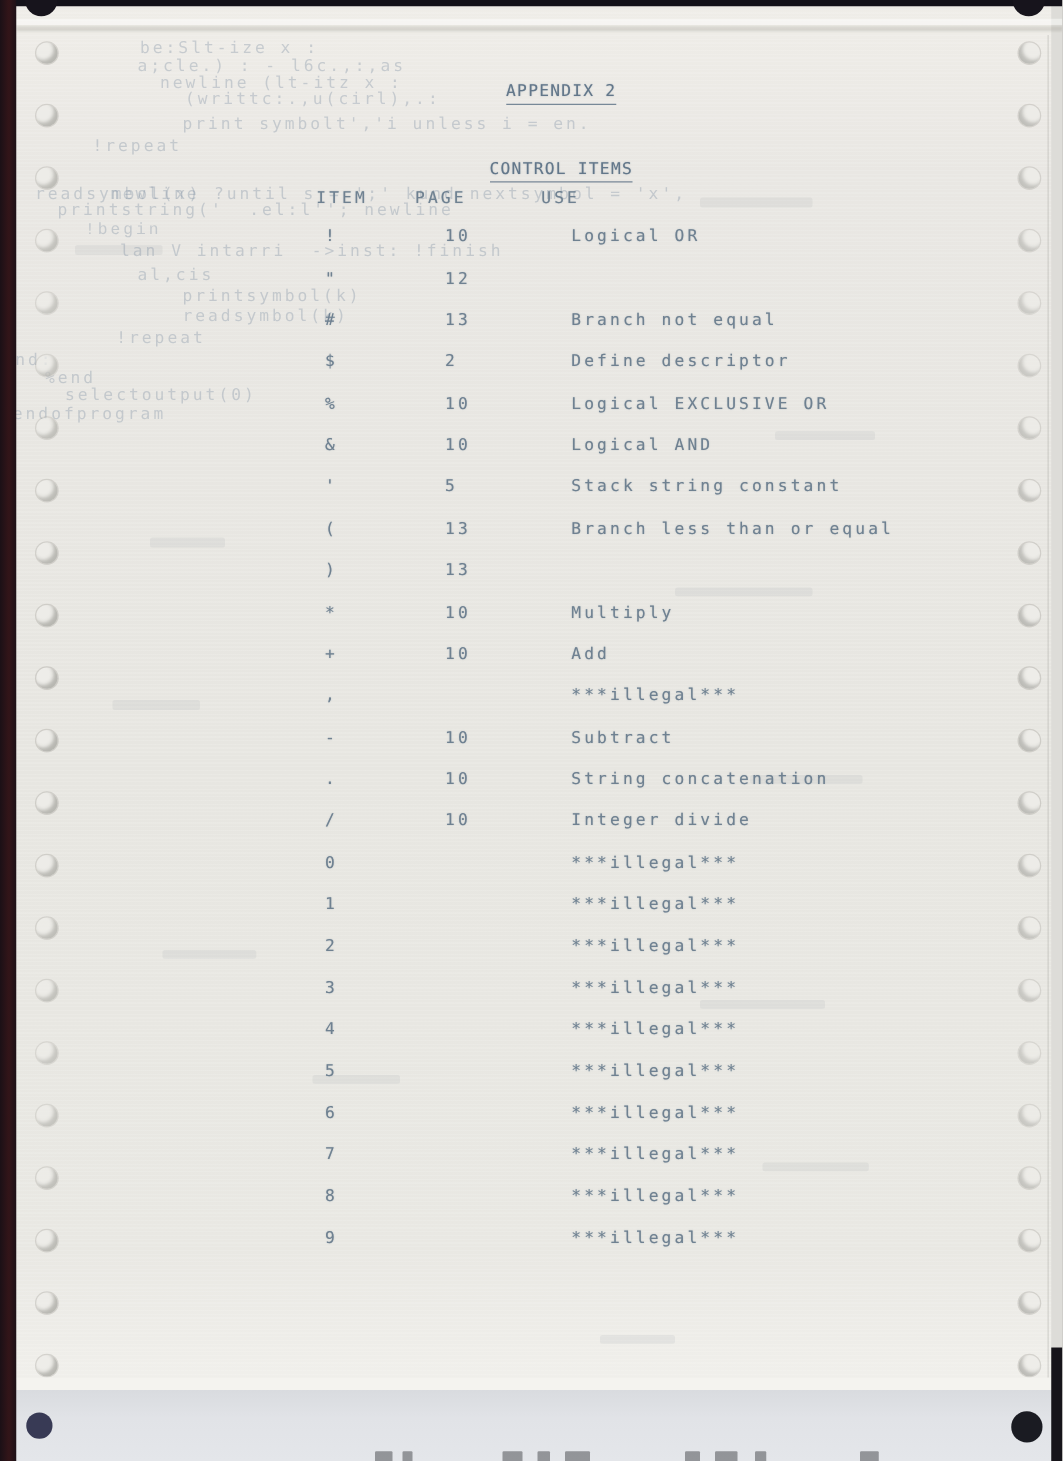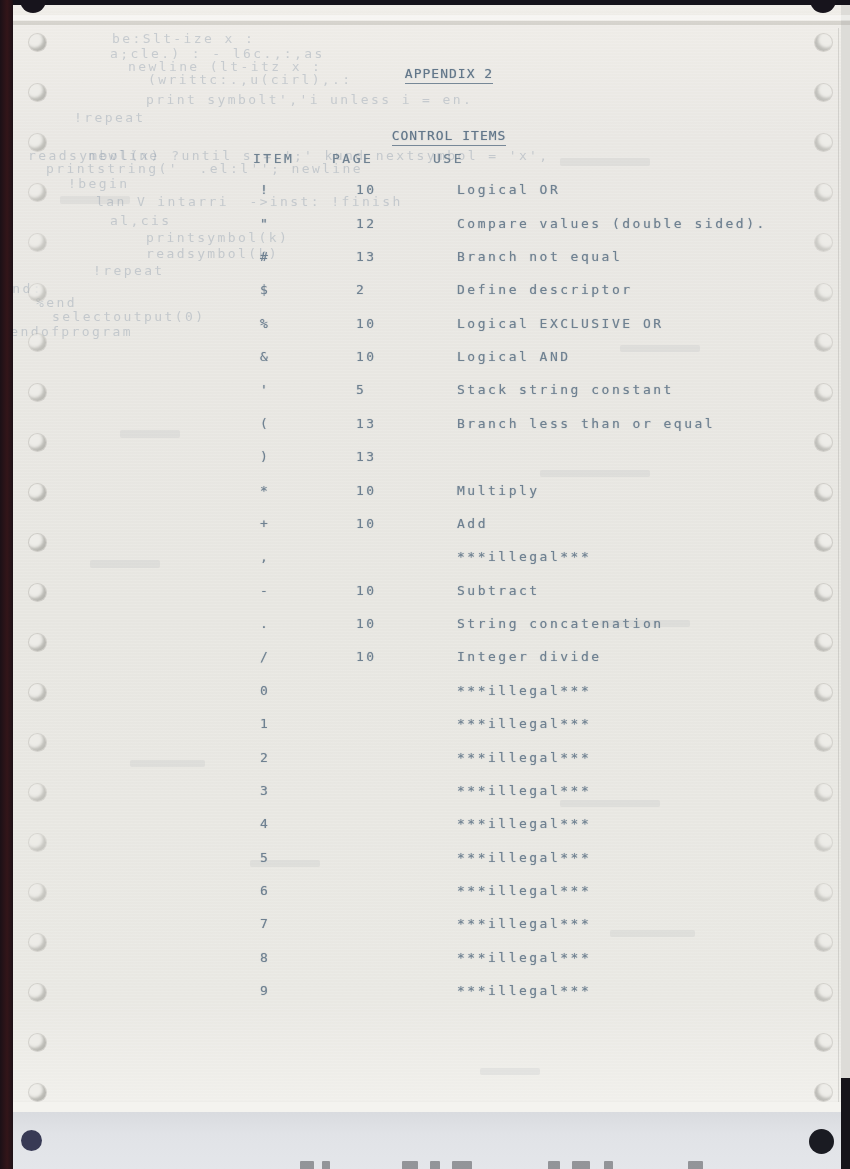--- a/index.html
+++ b/index.html
@@ -83,21 +83,21 @@
   <div id="ghost-layer">
       <div class="ghost-line" style="left: 112px; top: 31px;">be:Slt-ize x :</div>
       <div class="ghost-line" style="left: 110px; top: 46px;">a;cle.) : - l6c.,:,as</div>
       <div class="ghost-line" style="left: 128px; top: 59px;">newline (lt-itz x :</div>
       <div class="ghost-line" style="left: 148px; top: 72px;">(writtc:.,u(cirl),.:</div>
       <div class="ghost-line" style="left: 146px; top: 92px;">print symbolt','i unless i = en.</div>
       <div class="ghost-line" style="left: 74px; top: 110px;">!repeat</div>
       <div class="ghost-line" style="left: 88px; top: 126px; margin-top: 22px;">newline</div>
       <div class="ghost-line" style="left: 28px; top: 148px;">readsymbol(x) ?until s = ';' kund nextsymbol = 'x',</div>
       <div class="ghost-line" style="left: 46px; top: 161px;">printstring('  .el:l''; newline</div>
-      <div class="ghost-line" style="left: 68px; top: 176px;">!begin</div>
+      <div class="ghost-line" style="left: 68px; top: 176px; font-family: Liberation Mono, monospace;">!begin</div>
       <div class="ghost-line" style="left: 96px; top: 194px;">lan V intarri  -&gt;inst: !finish</div>
       <div class="ghost-line" style="left: 110px; top: 213px;">al,cis</div>
       <div class="ghost-line" style="left: 146px; top: 230px;">printsymbol(k)</div>
       <div class="ghost-line" style="left: 146px; top: 246px;">readsymbol(k)</div>
       <div class="ghost-line" style="left: 93px; top: 263px;">!repeat</div>
       <div class="ghost-line" style="left: 2px; top: 281px;">end:</div>
       <div class="ghost-line" style="left: 36px; top: 295px;">%end</div>
       <div class="ghost-line" style="left: 52px; top: 309px;">selectoutput(0)</div>
       <div class="ghost-line" style="left: 0px; top: 324px;">%endofprogram</div>
     </div>
@@ -126,21 +126,20 @@
 
   <div class="rows ink" id="rows-box">
       <div class="trow">
       <span class="item">!</span>
       <span class="page">10</span>
       <span class="use">Logical OR</span>
     </div>
       <div class="trow">
       <span class="item">"</span>
       <span class="page">12</span>
-      <span class="use">Compare values (double sided).</span>
     </div>
       <div class="trow">
       <span class="item">#</span>
       <span class="page">13</span>
       <span class="use">Branch not equal</span>
     </div>
       <div class="trow">
       <span class="item">$</span>
       <span class="page">2</span>
       <span class="use">Define descriptor</span>

